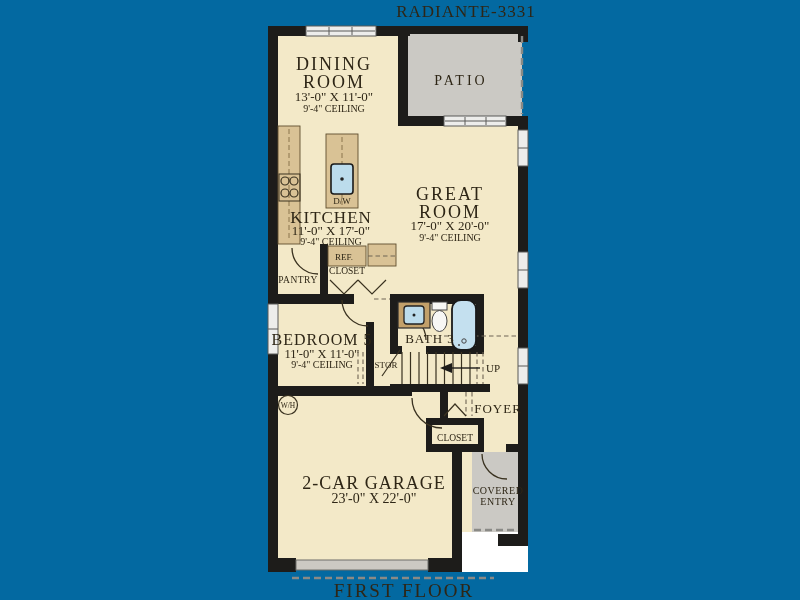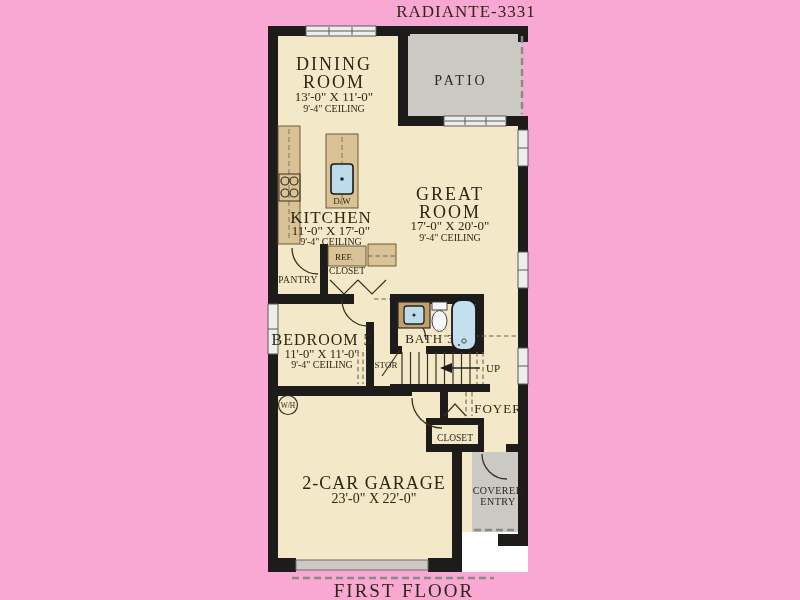--- a/index.html
+++ b/index.html
@@ -1,16 +1,16 @@
 <!DOCTYPE html>
 <html><head>
 <meta charset="utf-8">
 <style>
   html,body{margin:0;padding:0;background:#ffffff;}
-  .stage{position:relative;width:800px;height:600px;background:#f9a8d4;overflow:hidden;}
+  .stage{position:relative;width:800px;height:600px;background:#0369a1;overflow:hidden;}
   svg{display:block;}
   .lbl{font-family:"Liberation Serif",serif;fill:#2e2616;text-anchor:middle;}
   .wall{fill:#1d1c1a;}
   .floor{fill:#f3e9c8;}
   .outdoor{fill:#cbc9c4;}
   .cab{fill:#d9c295;stroke:#5f4e2e;stroke-width:0.9;}
   .glass{fill:#ededeb;stroke:#5a5a58;stroke-width:1;}
   .mullion{stroke:#5a5a58;stroke-width:1;fill:none;}
   .arc{stroke:#3a3220;stroke-width:1.3;fill:none;}
   .thin{stroke:#3a3220;stroke-width:1.2;fill:none;}

